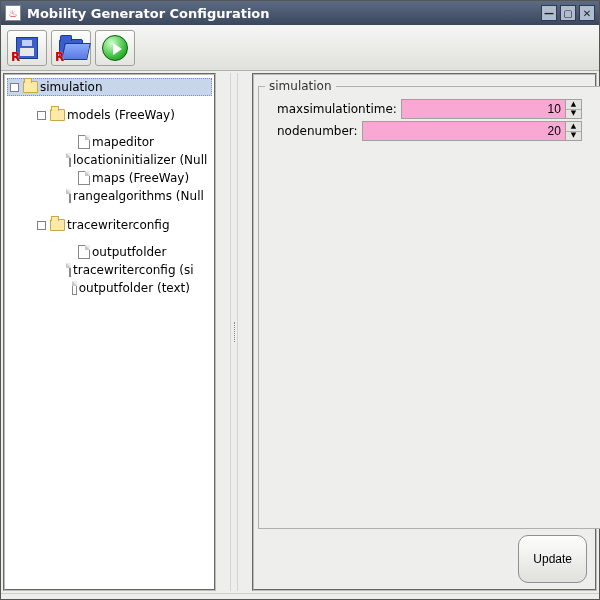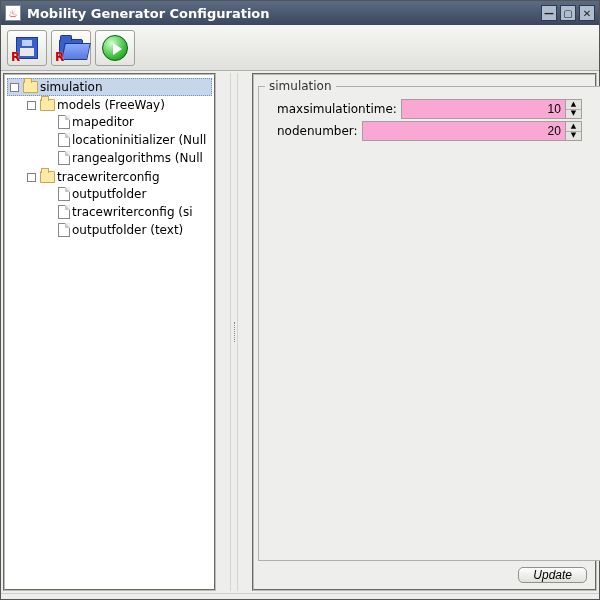--- a/index.html
+++ b/index.html
@@ -132,21 +132,21 @@
   }
   .tree-panel {
     width: 213px;
     background: #fff;
     border: 2px solid #bcbcb6;
     border-style: groove;
     overflow: auto;
     padding: 2px;
   }
   .tree { list-style: none; margin: 0; padding: 0; }
-  .tree ul { list-style: none; margin: 0; padding: 0 0 0 18px; }
+  .tree ul { list-style: none; margin: 10px; padding: 0 0 0 18px; }
   .tree li {
     position: relative;
     padding: 1px 0 1px 0;
     white-space: nowrap;
   }
   .tree li > .node {
     display: flex; align-items: center; gap: 2px;
     cursor: pointer;
     padding: 1px 2px;
   }
@@ -255,25 +255,24 @@
     font-size: 7px; line-height: 7px; cursor: pointer;
   }
   .spinner .arrows span:first-child { border-bottom: 1px solid #b0b0ac; }
   .bottom-bar {
     display: flex; justify-content: flex-end;
     padding: 6px 4px 2px 4px;
   }
   .btn {
     background: linear-gradient(to bottom, #fdfdfb, #e0e0dc);
     border: 1px solid #909090;
-    border-radius: 5px;
-    padding: 0 14px;
+    border-radius: 10px;
+    padding: 16px 14px;
     font-size: 12px;
     cursor: pointer;
-    font-style: italic;
   }
   .statusbar {
     height: 6px;
     background: #eeeeec;
     border-top: 1px solid #cfcfca;
   }
 </style>
 </head>
 <body>
 
@@ -330,20 +329,27 @@
                     <span class="node">
                   <span class="toggle empty"></span>
                   <span class="file-icon"></span>
                   <span>locationinitializer (Null</span>
                 </span>
                   </li>
                 <li>
                     <span class="node">
                   <span class="toggle empty"></span>
                   <span class="file-icon"></span>
+                  <span>maps (FreeWay)</span>
+                </span>
+                  </li>
+                <li>
+                    <span class="node">
+                  <span class="toggle empty"></span>
+                  <span class="file-icon"></span>
                   <span>rangealgorithms (Null</span>
                 </span>
                   </li>
               </ul>
             </li>
             <li>
               <span class="node">
                 <span class="toggle"></span>
                 <span class="folder-icon"></span>
                 <span>tracewriterconfig</span>

